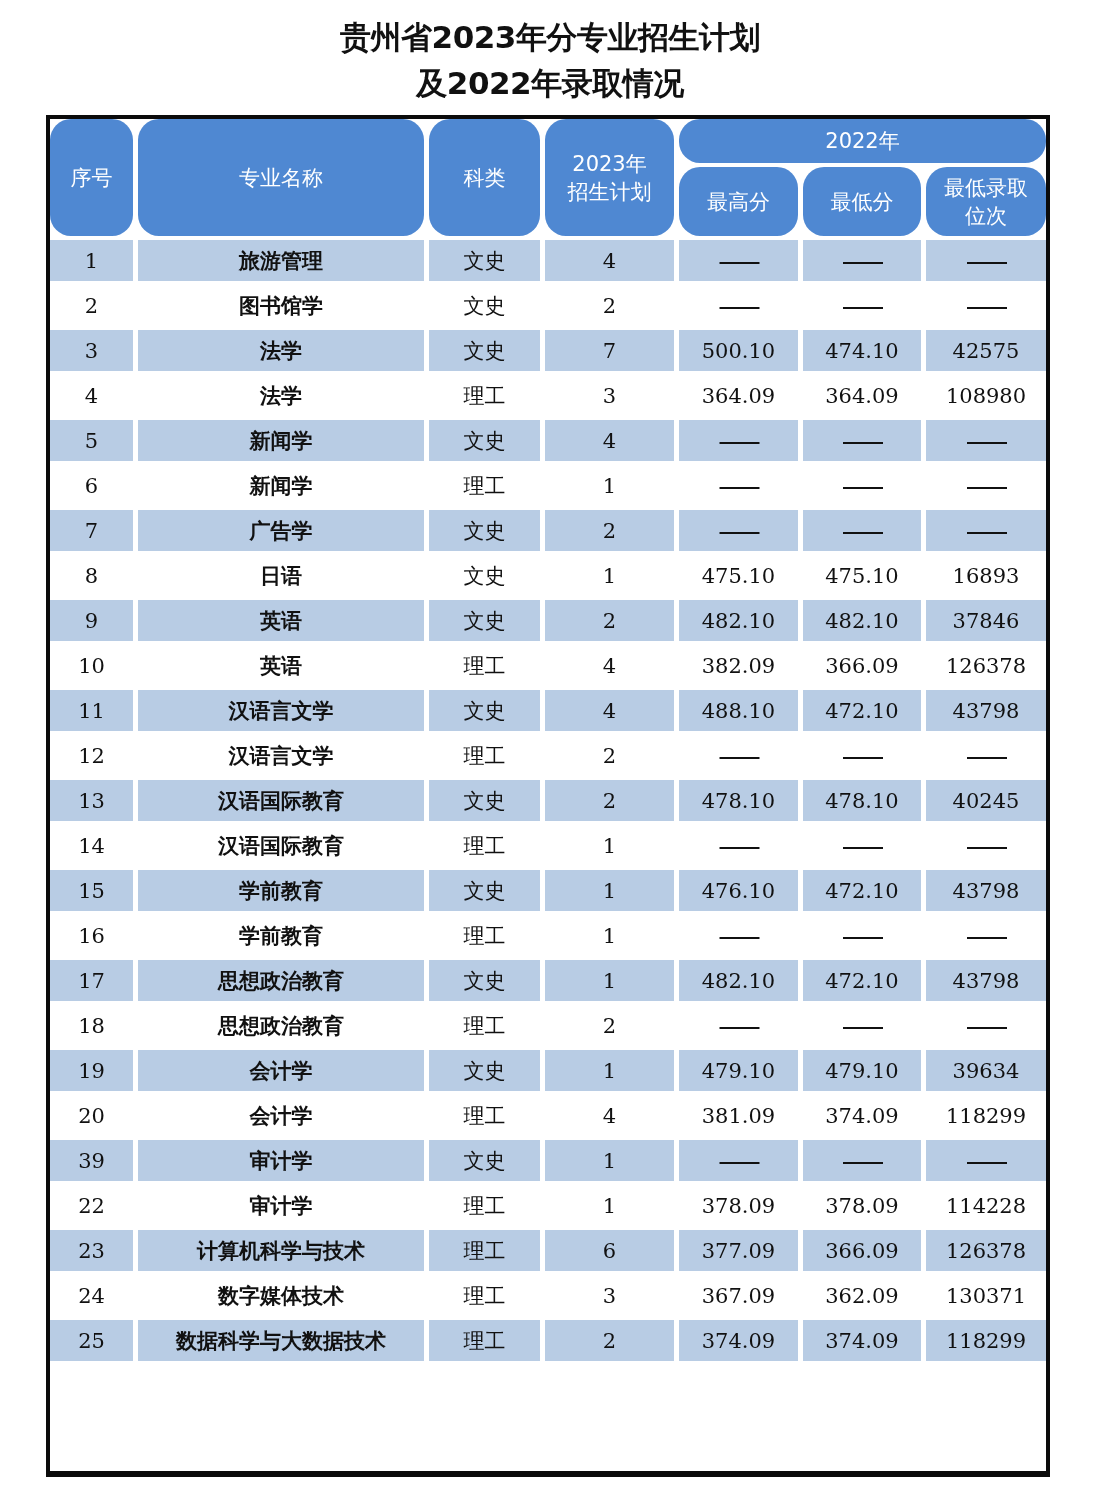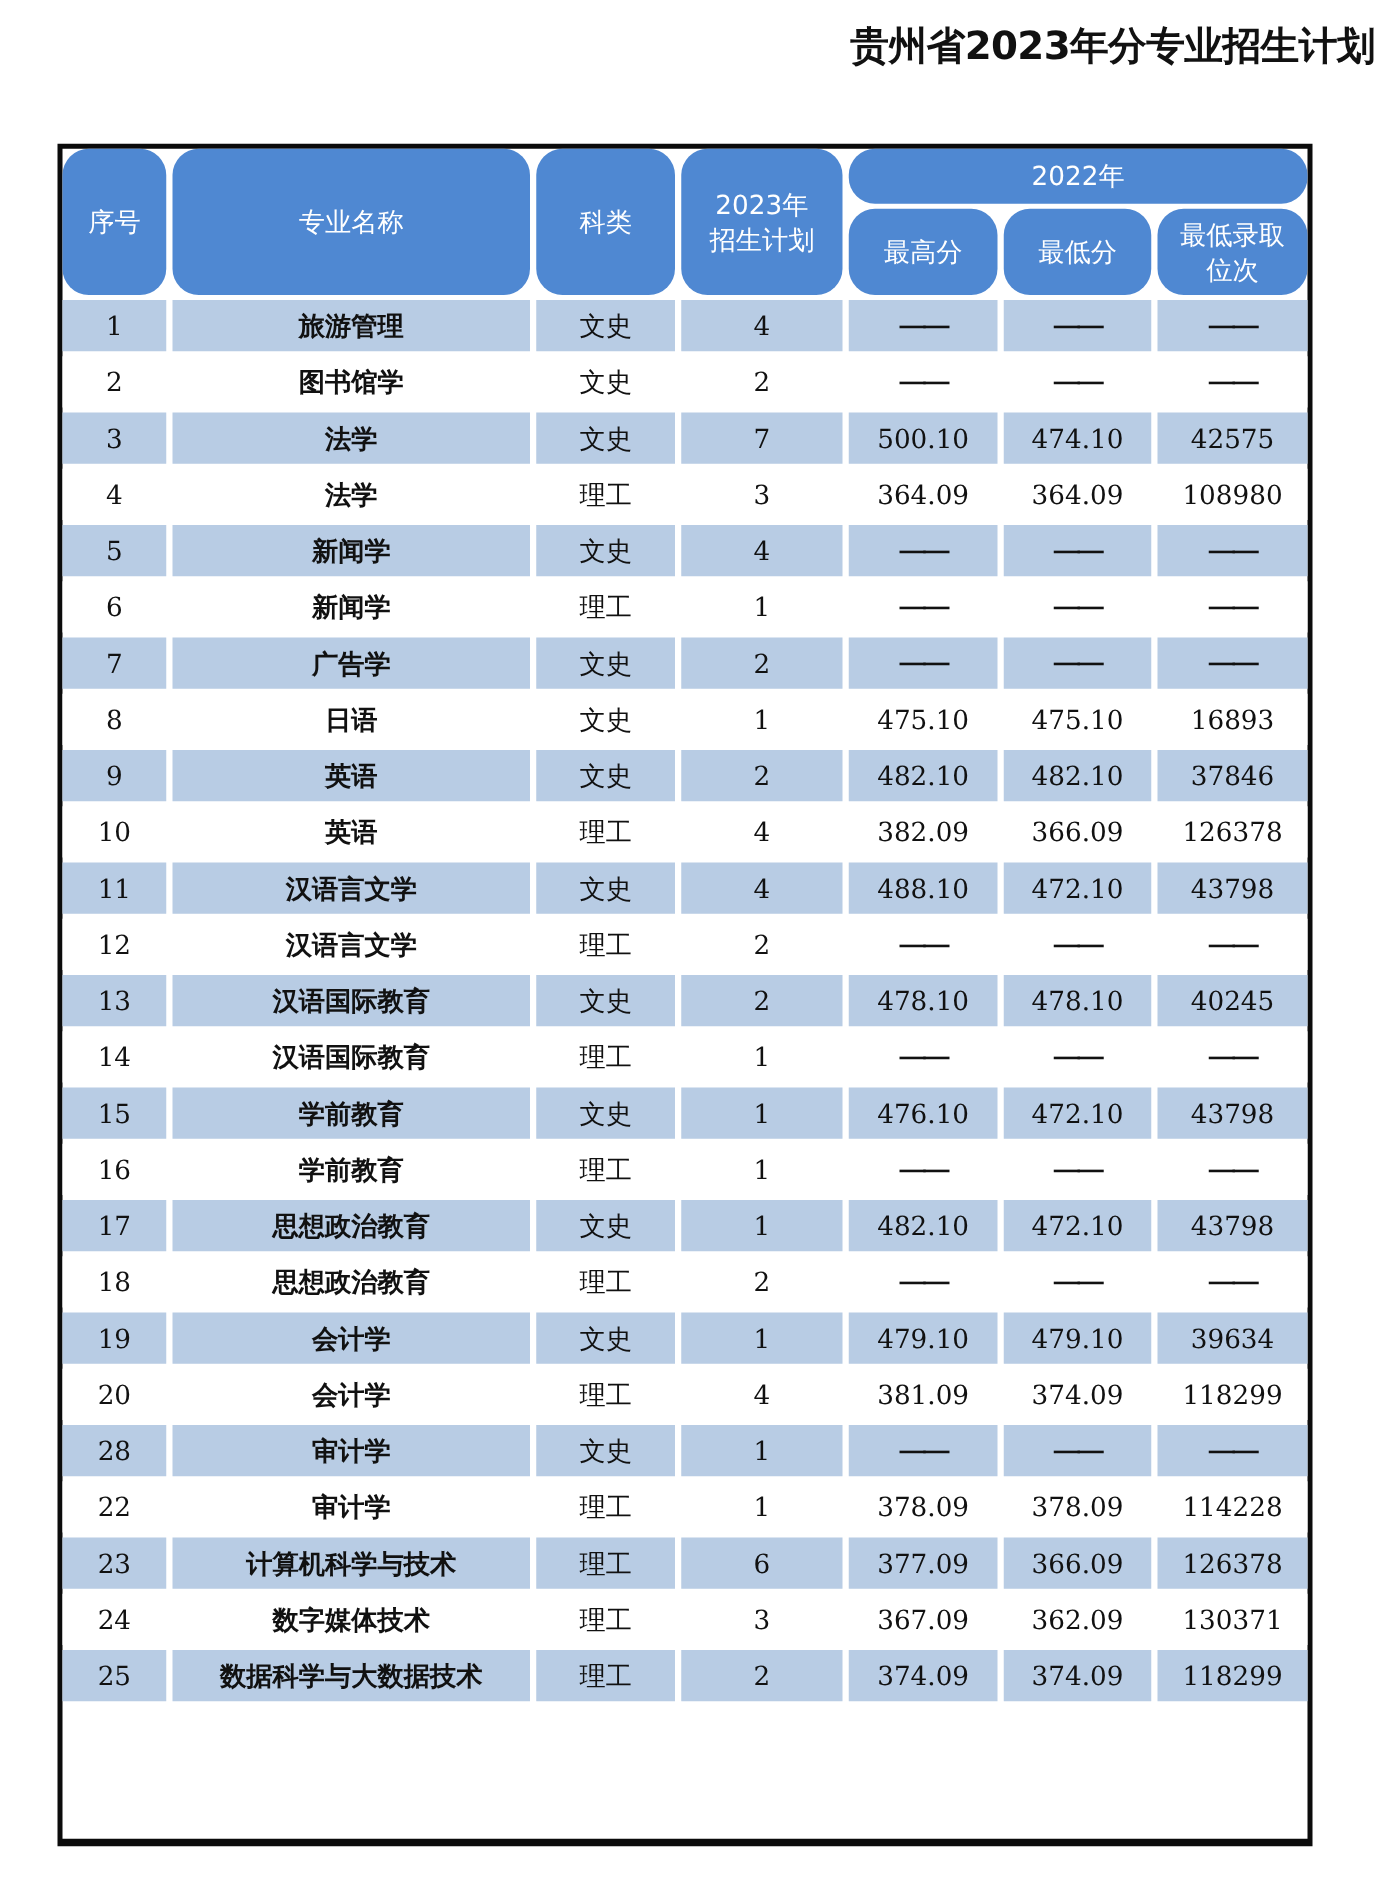--- a/index.html
+++ b/index.html
@@ -13,21 +13,21 @@
       position: relative;
       font-family: "DejaVu Serif", "Liberation Serif", serif;
       color: #111;
       overflow: hidden;
     }
     .title-block {
       position: absolute;
       left: 0;
       top: 14px;
       width: 1100px;
-      text-align: right;
+      text-align: center;
     }
     .title-line {
       font-family: "DejaVu Sans", "Liberation Sans", sans-serif;
       font-weight: bold;
       font-size: 31px;
       line-height: 46px;
       color: #111;
       letter-spacing: -0.5px;
     }
     .table-wrap {
@@ -102,20 +102,21 @@
       font-family: "Liberation Sans", sans-serif;
       letter-spacing: -2px;
       font-weight: bold;
     }
   </style>
 </head>
 <body>
 
 <div class="title-block">
   <div class="title-line">贵州省2023年分专业招生计划</div>
+  <div class="title-line">及2022年录取情况</div>
 </div>
 
 <div class="table-wrap">
   <table>
     <colgroup>
       <col class="c-seq">
         <col class="c-name">
         <col class="c-cat">
         <col class="c-plan">
       <col class="c-max">
@@ -317,21 +318,21 @@
         <tr class="even">
           <td class="num">20</td>
           <td class="txt">会计学</td>
           <td class="cat">理工</td>
           <td class="num">4</td>
           <td class="num">381.09</td>
           <td class="num">374.09</td>
           <td class="num">118299</td>
         </tr>
         <tr class="odd">
-          <td class="num">28</td>
+          <td class="num">39</td>
           <td class="txt">审计学</td>
           <td class="cat">文史</td>
           <td class="num">1</td>
           <td class="num dash">——</td>
           <td class="num dash">——</td>
           <td class="num dash">——</td>
         </tr>
         <tr class="even">
           <td class="num">22</td>
           <td class="txt">审计学</td>

